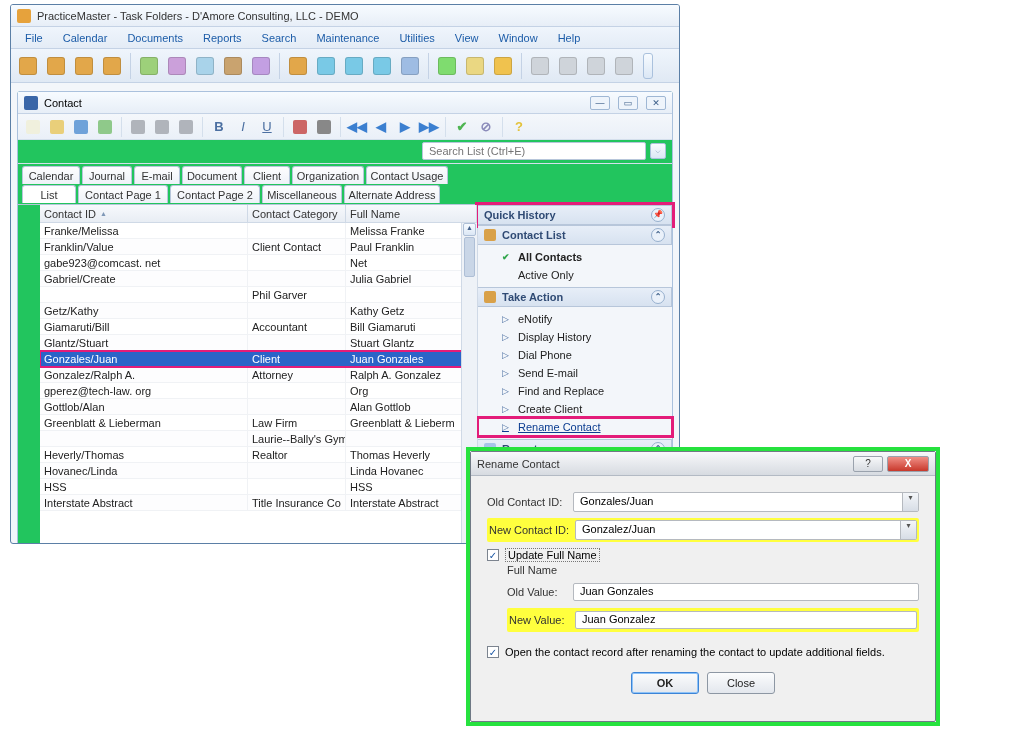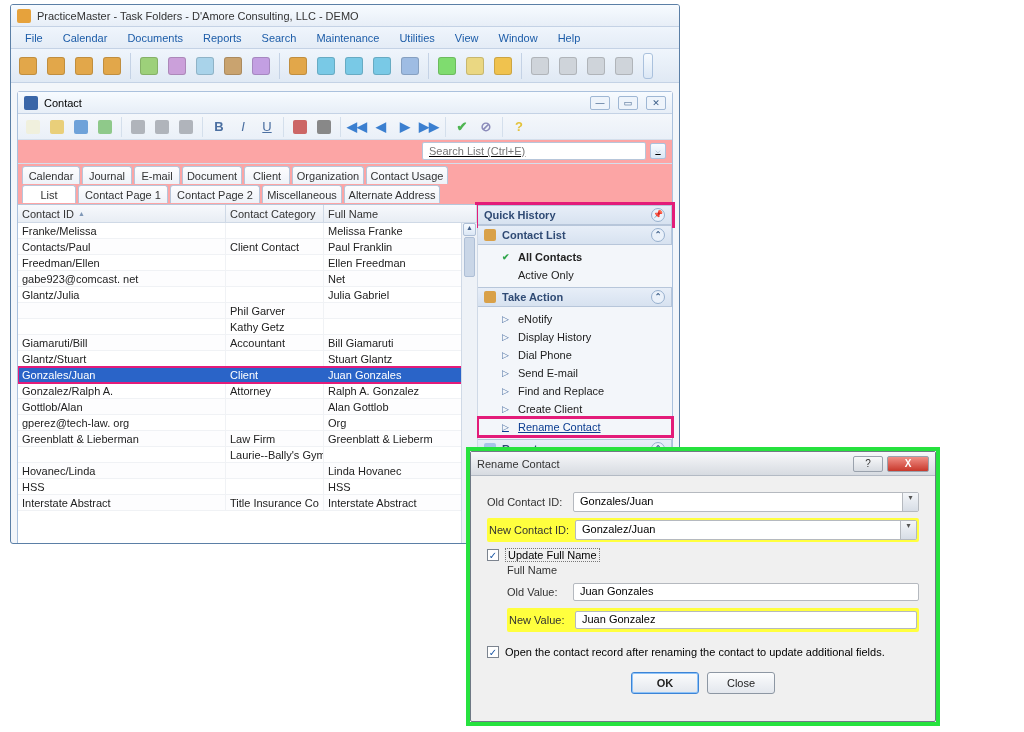--- a/index.html
+++ b/index.html
@@ -15,33 +15,33 @@
   .menubar { display:flex; align-items:center; height:22px; background:linear-gradient(#eff5fc,#e4ecf6); border-bottom:1px solid #c4d2e5; padding:0 4px; gap:0; }
   .menubar .menu-item { color:#1c5ca8; padding:2px 10px; cursor:default; }
 
   .big-toolbar { display:flex; align-items:center; height:34px; background:linear-gradient(#eff5fc,#e0e9f4); border-bottom:1px solid #c4d2e5; padding:0 4px; gap:2px; }
   .big-toolbar .tbtn { width:26px; height:26px; border:1px solid transparent; border-radius:2px; display:flex; align-items:center; justify-content:center; }
   .tb-ico { width:18px; height:18px; border-radius:3px; box-shadow:inset 0 0 0 1px rgba(0,0,0,.15); }
   .tb-sep { width:1px; height:26px; background:#c4d2e5; margin:0 3px; }
   .tb-more { width:10px; height:26px; border:1px solid #aac1dd; border-radius:3px; background:linear-gradient(#f7fbff,#dbe7f5); margin-left:4px; }
 
   
-  .contact-window { position:absolute; left:6px; top:86px; right:6px; height:536px; background:#fca5a5; border:1px solid #aac1dd; border-radius:3px; }
+  .contact-window { position:absolute; left:6px; top:86px; right:6px; height:536px; background:#22c55e; border:1px solid #aac1dd; border-radius:3px; }
 
   .cw-titlebar { display:flex; align-items:center; height:22px; background:linear-gradient(#f7fbff,#e7eef7); border-bottom:1px solid #c4d2e5; padding:0 6px; gap:6px; }
   .cw-titlebar .ico { width:14px; height:14px; background:#3a66a8; border-radius:2px; }
   .cw-titlebar .spacer { flex:1; }
   .winbtn { width:20px; height:14px; border:1px solid #9fb7d4; border-radius:2px; background:#eef4fb; font-size:9px; line-height:12px; text-align:center; color:#3b5e88; margin-left:2px; }
 
   .mini-toolbar { display:flex; align-items:center; height:26px; background:linear-gradient(#f4f7fb,#eaf0f8); border-bottom:1px solid #d4dfec; padding:0 4px; gap:2px; }
   .mini-toolbar .mbtn { width:22px; height:22px; border:1px solid transparent; border-radius:2px; display:flex; align-items:center; justify-content:center; font-size:13px; color:#4b6fa1; }
   .mini-toolbar .mico { width:14px; height:14px; border-radius:2px; }
   .mini-sep { width:1px; height:20px; background:#d4dfec; margin:0 3px; }
 
-  .searchbar { display:flex; justify-content:flex-end; align-items:center; height:24px; padding:2px 6px 4px 0; border-bottom:1px solid #d4dfec;text-decoration:underline; }
+  .searchbar { display:flex; justify-content:flex-end; align-items:center; height:24px; padding:2px 6px 4px 0; border-bottom:1px solid #d4dfec; }
   .searchbox { width:224px; height:18px; border:1px solid #b7c6da; border-radius:2px; background:#fff; padding:0 6px; font-size:11px; color:#888; }
   .search-drop { width:16px; height:16px; border:1px solid #aac1dd; border-radius:2px; margin-left:4px; background:linear-gradient(#f7fbff,#dbe7f5); display:flex; align-items:center; justify-content:center; font-size:7px; color:#3b5e88; }
 
   
   .tab-rows { padding:2px 4px 0 4px; }
   .tab-row { display:flex; gap:2px; margin-bottom:1px; }
   .tab { height:18px; border:1px solid #b7c6da; border-bottom:none; border-radius:3px 3px 0 0; background:linear-gradient(#fdfdfe,#eef2f8); display:flex; align-items:center; justify-content:center; font-size:11px; color:#333; white-space:nowrap; }
   .tab.active { background:#fff; font-weight:normal; position:relative; z-index:2; }
   .tab-row1 .tab:nth-child(1){width:58px}
   .tab-row1 .tab:nth-child(2){width:50px}
@@ -51,21 +51,21 @@
   .tab-row1 .tab:nth-child(6){width:72px}
   .tab-row1 .tab:nth-child(7){width:82px}
   .tab-row2 .tab:nth-child(1){width:54px}
   .tab-row2 .tab:nth-child(2){width:90px}
   .tab-row2 .tab:nth-child(3){width:90px}
   .tab-row2 .tab:nth-child(4){width:80px}
   .tab-row2 .tab:nth-child(5){width:96px}
 
   
   .cw-body { display:flex; height:calc(100% - 112px); border-top:1px solid #b7c6da; }
-  .grid-wrap { flex:1; background:#fff; overflow:hidden; position:relative; }
+  .grid-wrap { flex:1; background:#fff; overflow:hidden; position:relative;margin-left:22px; }
   .grid-header { display:flex; background:linear-gradient(#f7f9fc,#e8edf4); border-bottom:1px solid #cfd9e6; height:18px; }
   .gh { border-right:1px solid #cfd9e6; padding:1px 4px; font-size:11px; color:#333; display:flex; align-items:center; }
   .gh:nth-child(1){width:208px}
   .gh:nth-child(2){width:98px}
   .gh:nth-child(3){flex:1}
   .gh .sort { font-size:7px; color:#7f98b7; margin-left:4px; }
 
   .grid-rows { height:calc(100% - 18px); overflow:hidden; }
   .gr { display:flex; height:16px; border-bottom:1px solid #f0f2f5; }
   .gr:nth-child(even) { background:#fdfdfe; }
@@ -314,44 +314,40 @@
               <span>Full Name</span>
             </div>
         </div>
         <div class="grid-rows" id="gridrows">
             <div class="gr">
               <div class="gc">Franke/Melissa</div>
               <div class="gc"></div>
               <div class="gc">Melissa Franke</div>
             </div>
             <div class="gr">
-              <div class="gc">Contacts/Paul</div>
+              <div class="gc">Franklin/Value</div>
               <div class="gc">Client Contact</div>
               <div class="gc">Paul Franklin</div>
             </div>
             <div class="gr">
-              <div class="gc">Freedman/Ellen</div>
-              <div class="gc"></div>
-              <div class="gc">Ellen Freedman</div>
-            </div>
-            <div class="gr">
               <div class="gc">gabe923@comcast. net</div>
               <div class="gc"></div>
               <div class="gc">Net</div>
             </div>
             <div class="gr">
-              <div class="gc">Glantz/Julia</div>
+              <div class="gc">Gabriel/Create</div>
               <div class="gc"></div>
               <div class="gc">Julia Gabriel</div>
             </div>
             <div class="gr">
               <div class="gc"></div>
               <div class="gc">Phil Garver</div>
             </div>
             <div class="gr">
+              <div class="gc">Getz/Kathy</div>
               <div class="gc"></div>
               <div class="gc">Kathy Getz</div>
             </div>
             <div class="gr">
               <div class="gc">Giamaruti/Bill</div>
               <div class="gc">Accountant</div>
               <div class="gc">Bill Giamaruti</div>
             </div>
             <div class="gr">
               <div class="gc">Glantz/Stuart</div>
@@ -362,37 +358,42 @@
               <div class="gc">Gonzales/Juan</div>
               <div class="gc">Client</div>
               <div class="gc">Juan Gonzales</div>
             </div>
             <div class="gr">
               <div class="gc">Gonzalez/Ralph A.</div>
               <div class="gc">Attorney</div>
               <div class="gc">Ralph A. Gonzalez</div>
             </div>
             <div class="gr">
+              <div class="gc">gperez@tech-law. org</div>
+              <div class="gc"></div>
+              <div class="gc">Org</div>
+            </div>
+            <div class="gr">
               <div class="gc">Gottlob/Alan</div>
               <div class="gc"></div>
               <div class="gc">Alan Gottlob</div>
-            </div>
-            <div class="gr">
-              <div class="gc">gperez@tech-law. org</div>
-              <div class="gc"></div>
-              <div class="gc">Org</div>
             </div>
             <div class="gr">
               <div class="gc">Greenblatt &amp; Lieberman</div>
               <div class="gc">Law Firm</div>
               <div class="gc">Greenblatt &amp; Lieberm</div>
             </div>
             <div class="gr">
               <div class="gc"></div>
               <div class="gc">Laurie--Bally's Gym</div>
+            </div>
+            <div class="gr">
+              <div class="gc">Heverly/Thomas</div>
+              <div class="gc">Realtor</div>
+              <div class="gc">Thomas Heverly</div>
             </div>
             <div class="gr">
               <div class="gc">Hovanec/Linda</div>
               <div class="gc"></div>
               <div class="gc">Linda Hovanec</div>
             </div>
             <div class="gr">
               <div class="gc">HSS</div>
               <div class="gc"></div>
               <div class="gc">HSS</div>

